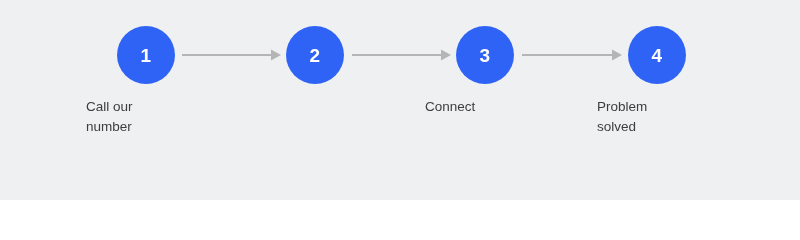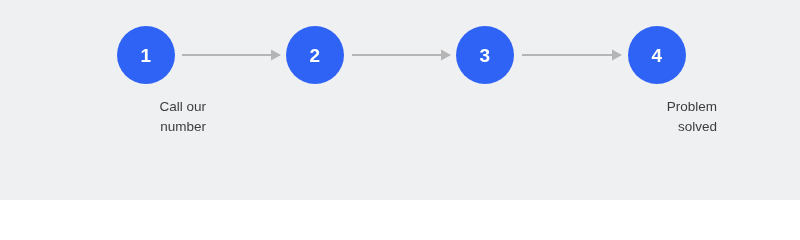--- a/index.html
+++ b/index.html
@@ -54,21 +54,21 @@
     font-size: 19px;
     font-weight: bold;
     line-height: 1;
     letter-spacing: 0.2px;
   }
   .step-label {
     margin-top: 13px;
     color: #3d3d3f;
     font-size: 13.5px;
     line-height: 20px;
-    text-align: right;
+    text-align: left;
     white-space: pre-line;
     width: 120px;
   }
 
   .connector {
     position: absolute;
     top: 48px;
     height: 14px;
     pointer-events: none;
   }
@@ -118,20 +118,21 @@
     <div class="step step-2">
       <div class="step-circle">
         <span class="step-number">2</span>
       </div>
     </div>
 
     <div class="step step-3">
       <div class="step-circle">
         <span class="step-number">3</span>
       </div>
+      <div class="step-label">Connect</div>
     </div>
 
     <div class="step step-4">
       <div class="step-circle">
         <span class="step-number">4</span>
       </div>
       <div class="step-label">Problem
 solved</div>
     </div>
 

